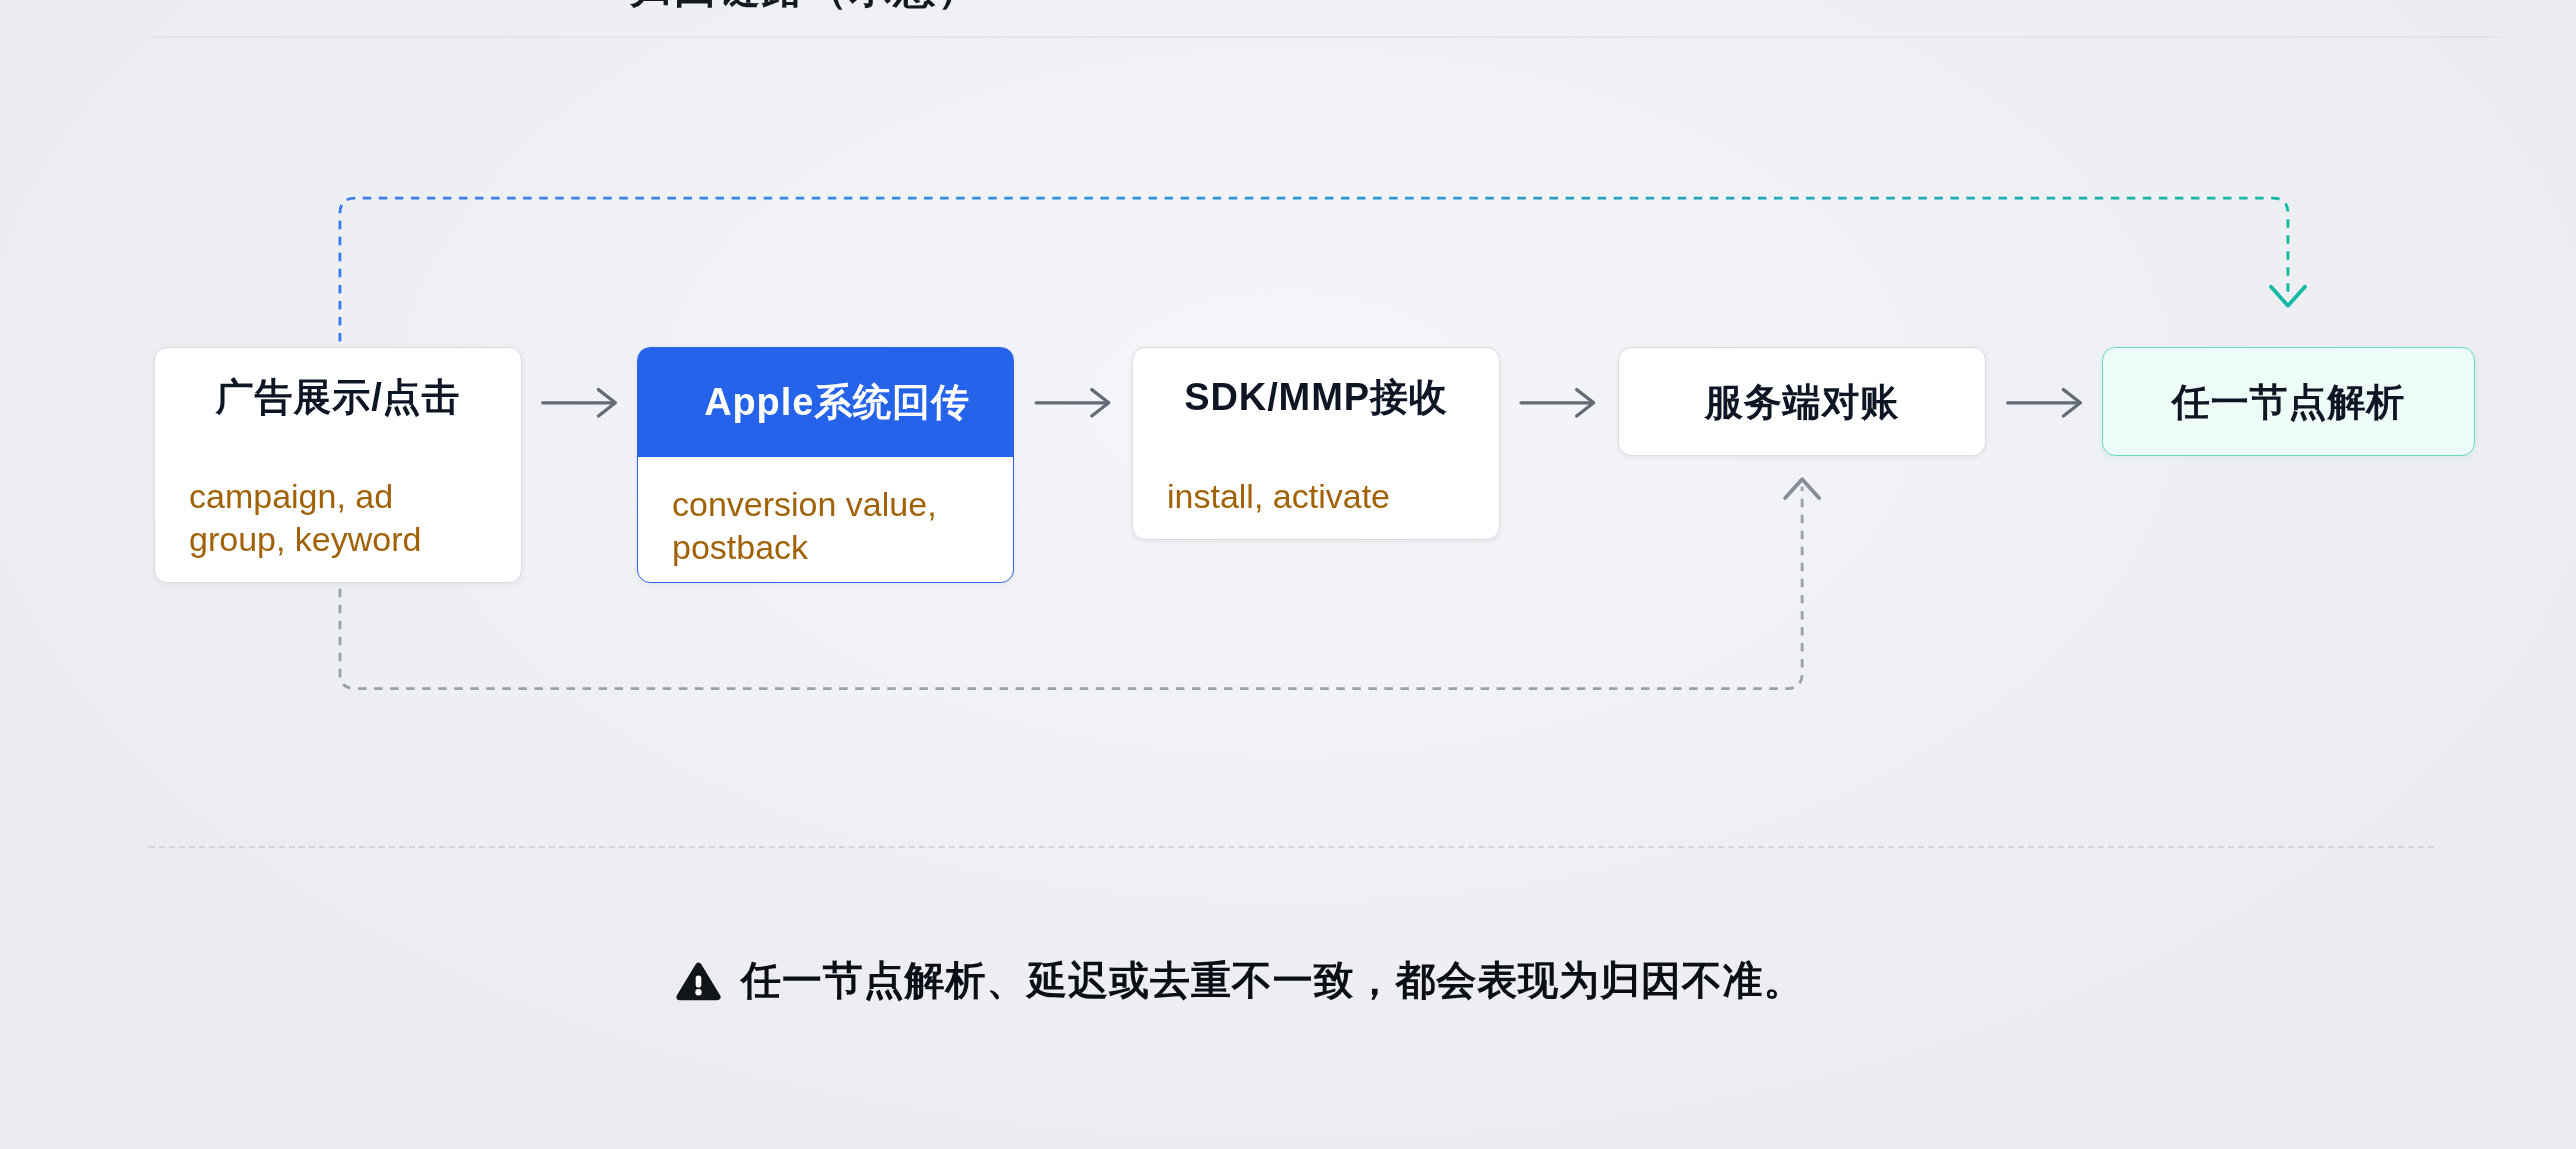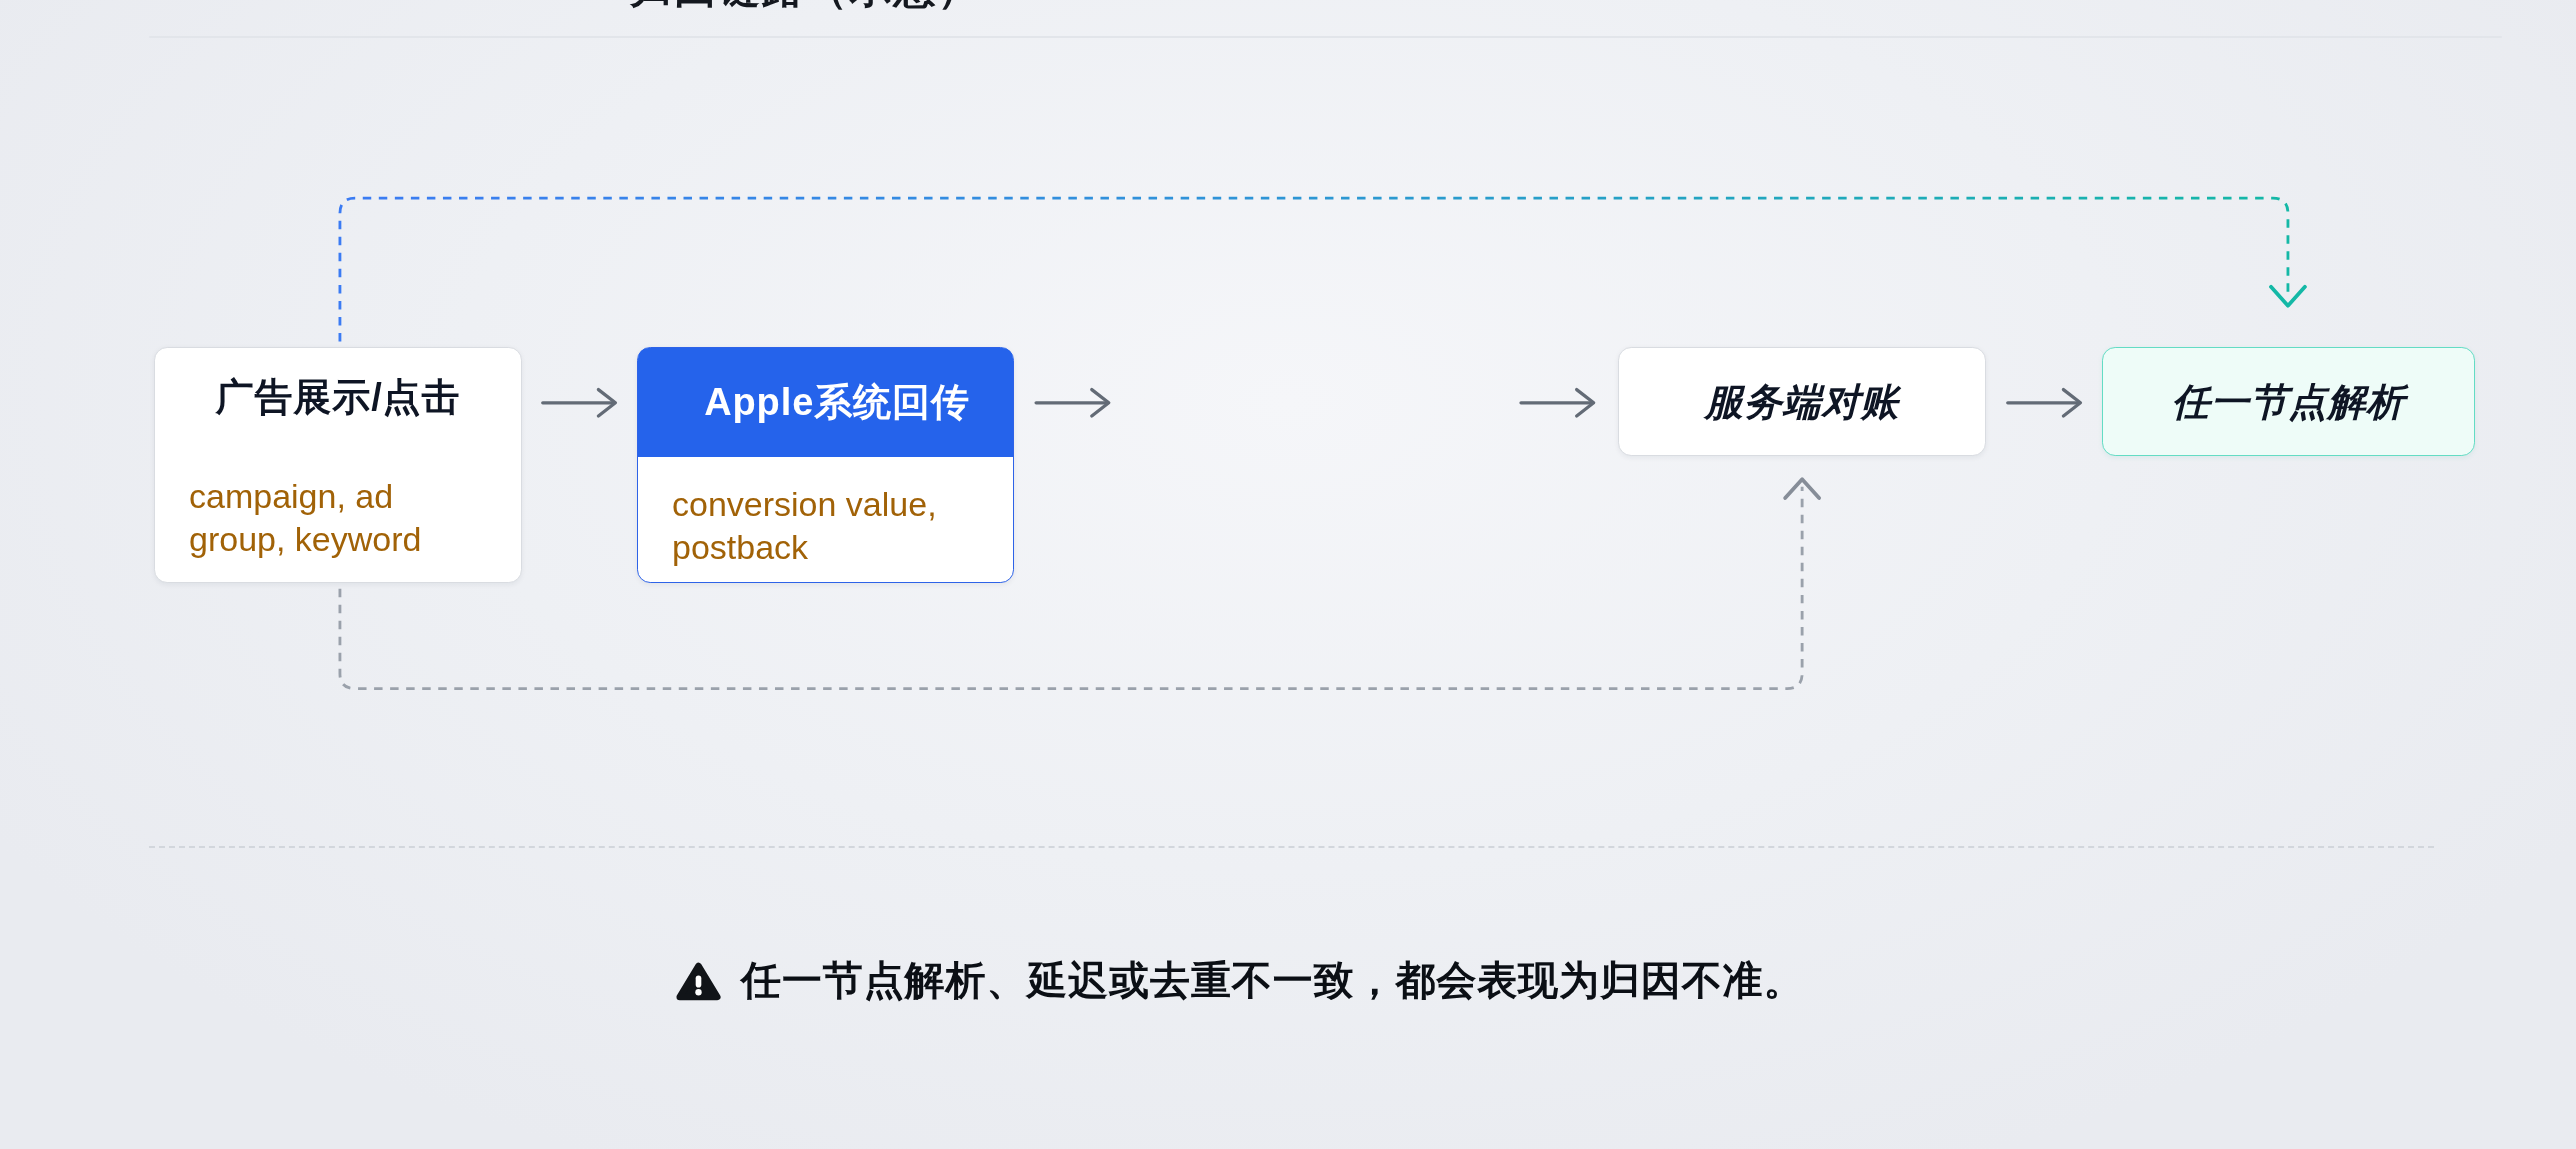--- a/index.html
+++ b/index.html
@@ -43,21 +43,21 @@
   }
   .node-sub {
     margin-top:57px;
     padding:0 34px;
     font-size:34px; line-height:43px; font-weight:400; color:#a16207;
     text-align:left;
   }
   .node-center {
     display:flex; align-items:center; justify-content:center;
   }
-  .node-center .node-title { margin-top:0;font-style:italic; }
+  .node-center .node-title { margin-top:0; }
   .node-blue { border-color:#2e63e8; }
   .node-blue-header {
     height:109px; width:100%;
     background:#2563eb;
     border-radius:10.4px 10.4px 0 0;
     display:flex; align-items:center; justify-content:center;
     color:#ffffff; font-size:38px; font-weight:700; letter-spacing:0.9px;padding-left:23px;
   }
   .node-blue .node-sub { margin-top:26px; }
   .node-teal {
@@ -129,20 +129,24 @@
   <div class="node" style="left:154px; top:347px; width:368px; height:236px;">
     <div class="node-title">广告展示/点击</div>
     <div class="node-sub">campaign, ad group, keyword</div>
   </div>
 
   <div class="node node-blue" style="left:637px; top:347px; width:377px; height:236px;">
     <div class="node-blue-header">Apple系统回传</div>
     <div class="node-sub">conversion value, postback</div>
   </div>
 
+  <div class="node" style="left:1132px; top:347px; width:368px; height:193px;">
+    <div class="node-title">SDK/MMP接收</div>
+    <div class="node-sub">install, activate</div>
+  </div>
 
   <div class="node node-center" style="left:1618px; top:347px; width:368px; height:109px;">
     <div class="node-title">服务端对账</div>
   </div>
 
   <div class="node node-teal node-center" style="left:2102px; top:347px; width:373px; height:109px;">
     <div class="node-title">任一节点解析</div>
   </div>
 
   <div class="separator"></div>

